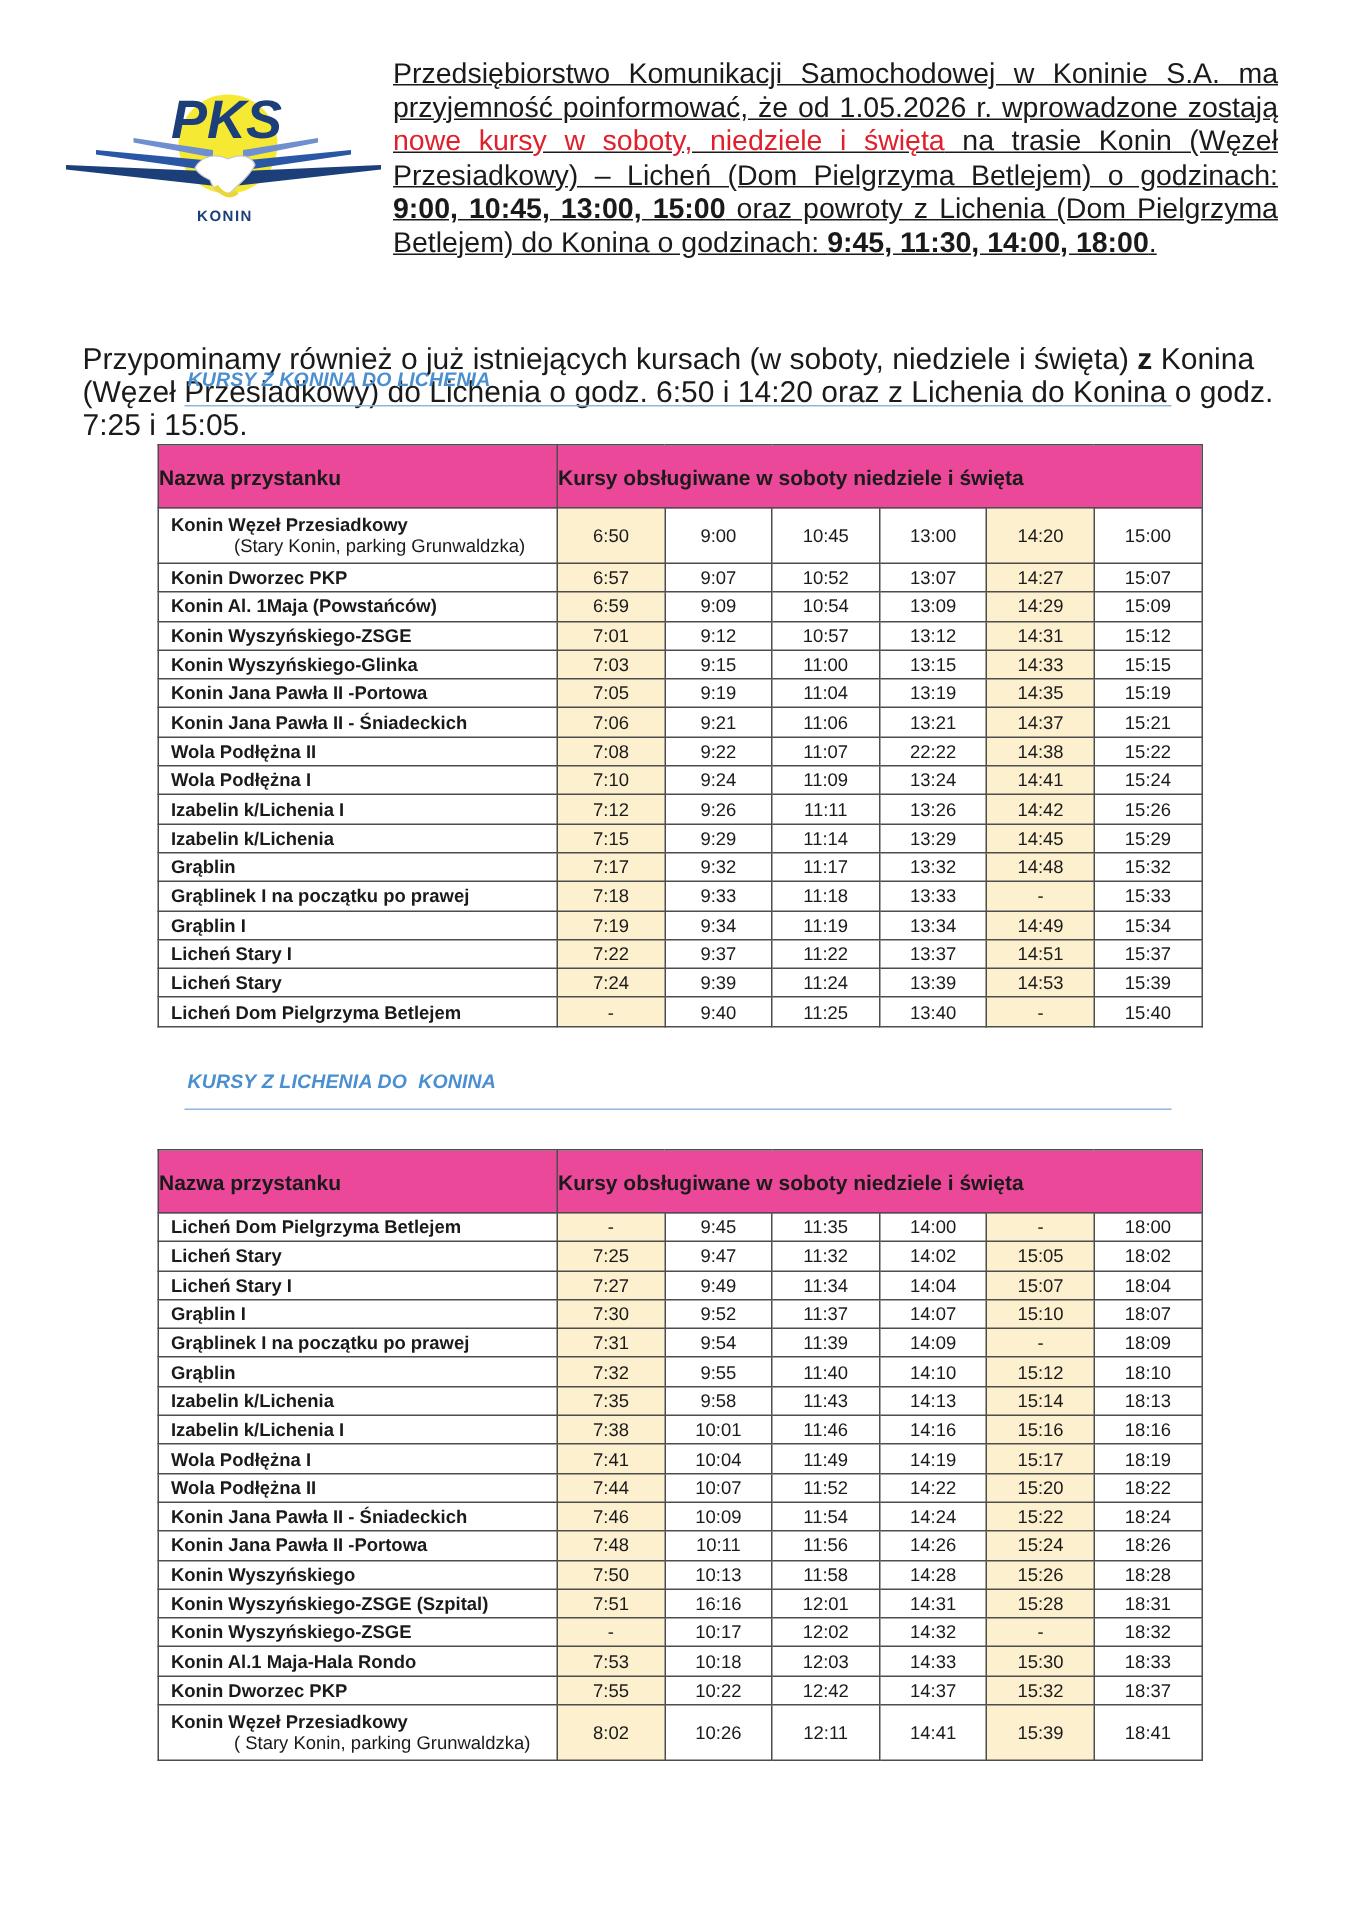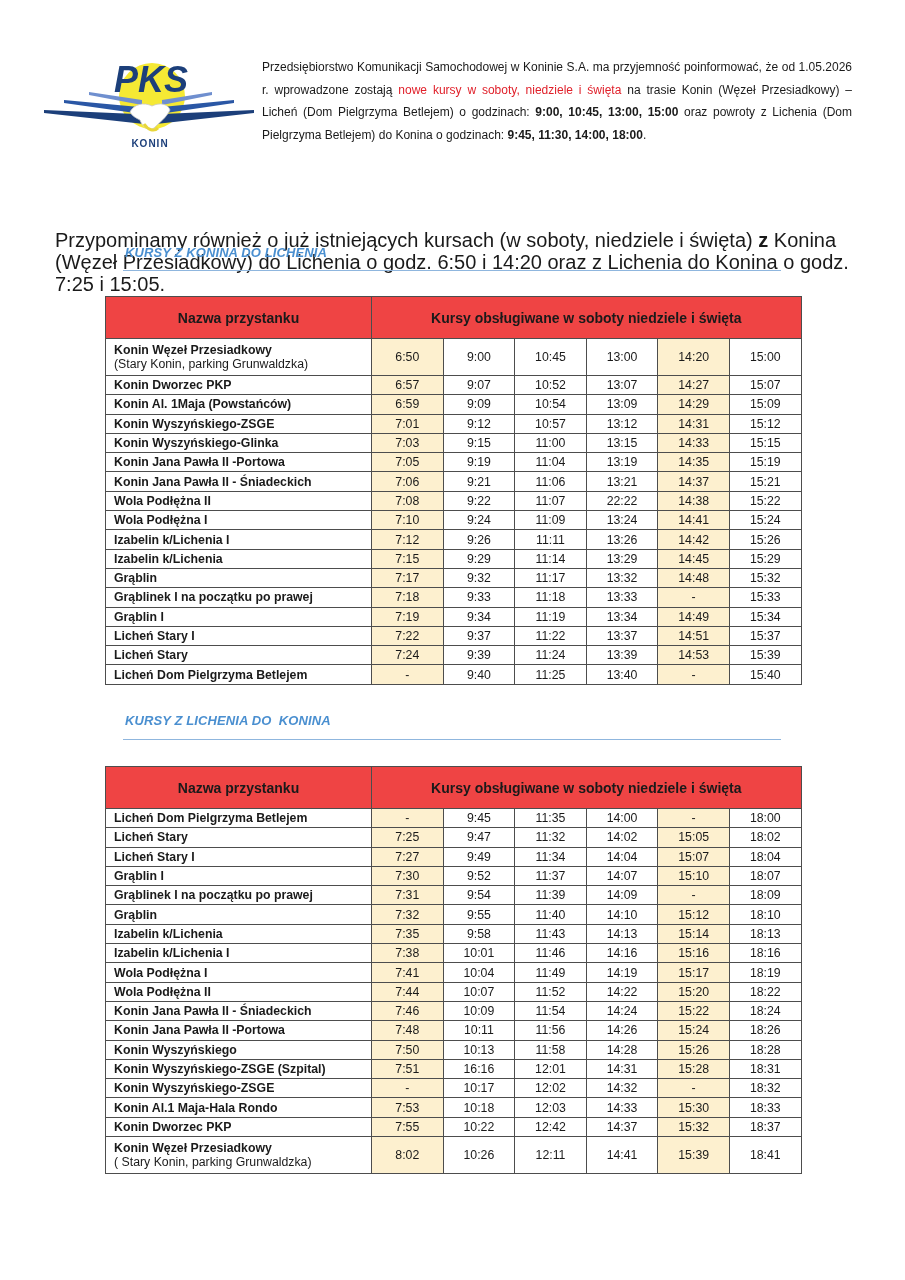--- a/index.html
+++ b/index.html
@@ -2,22 +2,22 @@
 <html><head>
 <meta charset="utf-8">
 <style>
   html, body { margin: 0; padding: 0; background: #ffffff; }
   body {
     width: 905px; height: 1280px; position: relative; overflow: hidden;
     font-family: "Liberation Sans", sans-serif; color: #111;
   }
   .logo { position: absolute; left: 44px; top: 52px; width: 210px; height: 100px; }
   .intro {
-    position: absolute; left: 262px; top: 56px; width: 590px;
-    font-size: 12px; line-height: 22.6px; text-align: justify; color: #1a1a1a;
+    position: absolute; left: 262px; top: 39px; width: 590px;
+    font-size: 19px; line-height: 22.6px; text-align: justify; color: #1a1a1a; text-decoration: underline;
   }
   .intro .red { color: #e0202a; }
   .intro b { font-weight: bold; }
   .reminder {
     position: absolute; left: 55px; top: 185px; width: 800px;
     font-size: 20px; line-height: 22px; color: #1a1a1a; margin-top: 44px;
   }
   .reminder b { font-weight: bold; }
   .section-title {
     position: absolute; left: 125px;
@@ -26,26 +26,26 @@
   }
   .section-rule { position: absolute; left: 123px; width: 658px; height: 0; border-top: 1px solid #8fb6de; }
 
   table.tt {
     position: absolute; left: 105px; width: 696px;
     border-collapse: collapse; table-layout: fixed;
     font-size: 12.3px; color: #1a1a1a;
   }
   table.tt th, table.tt td { border: 1px solid #4d4d4d; padding: 0; }
   table.tt th {
-    background: #ef4444; font-weight: bold; font-size: 14px; height: 41px; text-align: center;
+    background: #ec4899; font-weight: bold; font-size: 14px; height: 41px; text-align: left;
     border-top: 1.5px solid #4d4d4d;
   }
   table.tt td { height: 18.3px; text-align: center; }
   table.tt td.stop { text-align: left; padding-left: 8px; font-weight: bold; white-space: nowrap; }
-  table.tt td.stop .sub { display: block; font-weight: normal; }
+  table.tt td.stop .sub { display: block; font-weight: normal; margin-left: 42px; }
   table.tt tr.tall td { height: 36px; }
   table.tt td.hl { background: #fdf0cf; }
   table.tt col.c-name { width: 266px; }
   table.tt col.c-t { width: 71.6px; }
   table.tt tr:last-child td { border-bottom: 1.5px solid #4d4d4d; }
 </style>
 </head>
 <body>
 
 <div class="logo">

